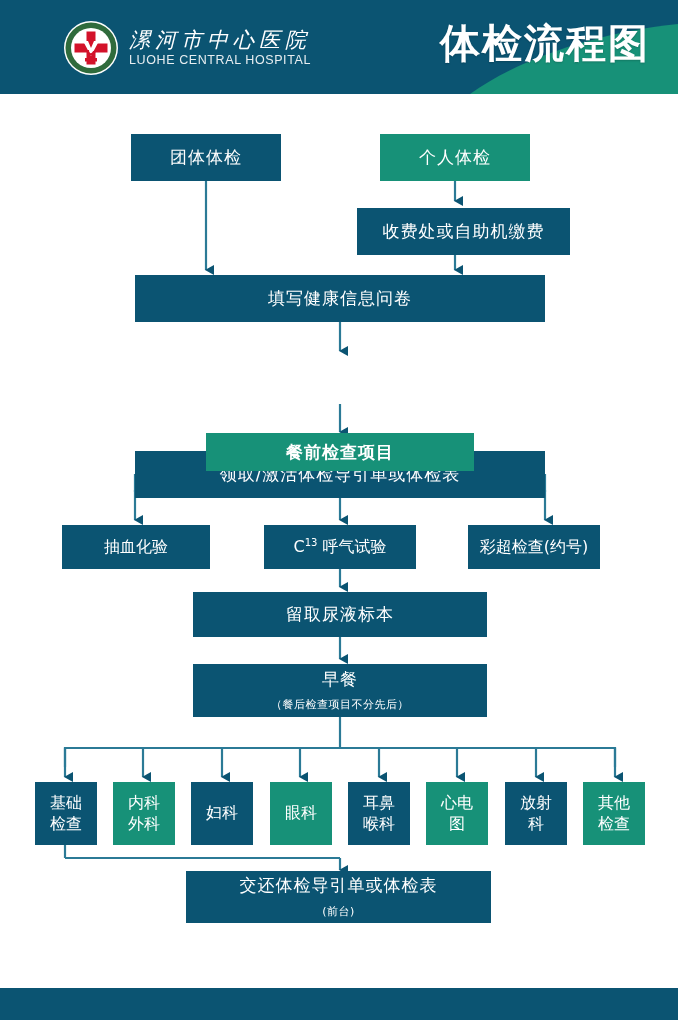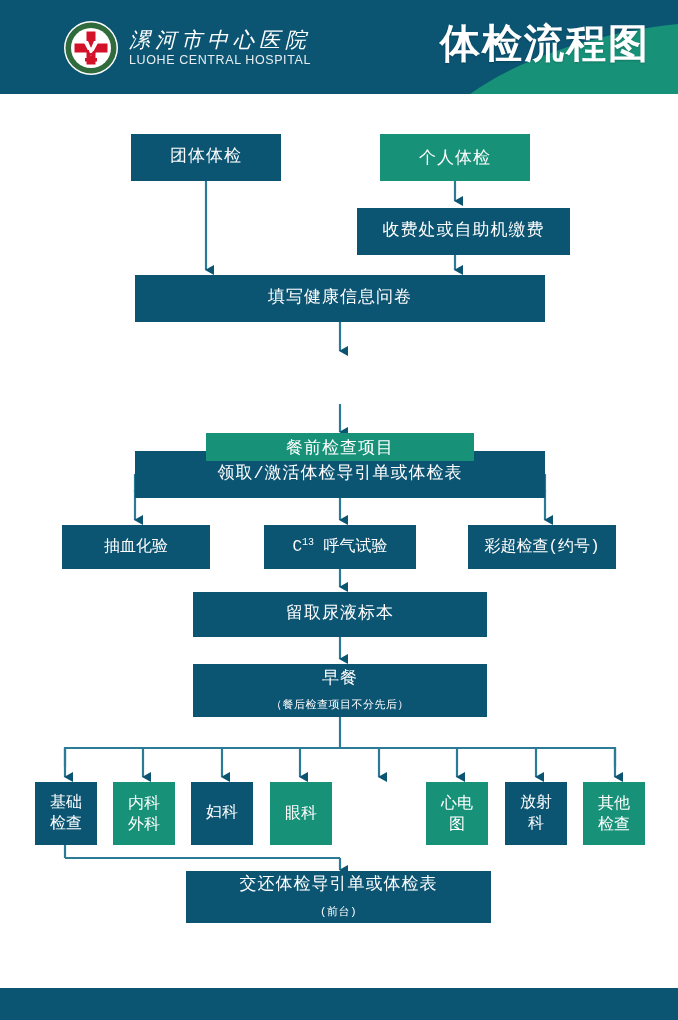--- a/index.html
+++ b/index.html
@@ -56,21 +56,21 @@
   .connectors{position:absolute;left:0;top:0;width:678px;height:894px;}
 
   .node{
     position:absolute;box-sizing:border-box;
     display:flex;flex-direction:column;
     align-items:center;justify-content:center;
     color:#ffffff;text-align:center;
     font-family:"DejaVu Sans","Liberation Sans",sans-serif;
     line-height:1.18;
   }
-  .blue{background:#0b5472;font-family:Liberation Mono, monospace;}
+  .blue{background:#0b5472;}
   .green{background:#179178;}
   .node .t1{font-size:17px;letter-spacing:1px;}
   .node .t2{font-size:11px;letter-spacing:0.5px;margin-top:10px;}
   .node.small .t1{font-size:16px;letter-spacing:0px;}
   .node.dept .t1{font-size:16px;letter-spacing:0px;line-height:1.3;}
   .sup{font-size:10px;vertical-align:super;letter-spacing:0;}
 </style>
 </head>
 <body>
 
@@ -160,33 +160,33 @@
     </div>
 
     <div class="node blue" style="left:135px;top:181px;width:410px;height:47px;">
       <span class="t1">填写健康信息问卷</span>
     </div>
 
     <div class="node blue" style="left:135px;top:357px;width:410px;height:47px;">
       <span class="t1">领取/激活体检导引单或体检表</span>
     </div>
 
-    <div class="node green" style="left:206px;top:339px;width:268px;height:28px;">
+    <div class="node green" style="left:206px;top:339px;width:268px;height:38px;font-weight:bold;">
       <span class="t1">餐前检查项目</span>
     </div>
 
     <div class="node blue small" style="left:62px;top:431px;width:148px;height:44px;">
       <span class="t1">抽血化验</span>
     </div>
 
     <div class="node blue small" style="left:264px;top:431px;width:152px;height:44px;">
       <span class="t1"><span>C</span><span class="sup">13</span> <span>呼气试验</span></span>
     </div>
 
-    <div class="node blue small" style="left:468px;top:431px;width:148px;height:44px;">
+    <div class="node blue small" style="left:468px;top:431px;width:132px;height:44px;">
       <span class="t1">彩超检查(约号)</span>
     </div>
 
     <div class="node blue" style="left:193px;top:498px;width:294px;height:45px;">
       <span class="t1">留取尿液标本</span>
     </div>
 
     <div class="node blue" style="left:193px;top:570px;width:294px;height:53px;">
       <span class="t1">早餐</span>
       <span class="t2">（餐后检查项目不分先后）</span>
@@ -197,20 +197,23 @@
     </div>
     <div class="node green dept" style="left:113px;top:688px;width:62px;height:63px;">
       <span class="t1"><span>内科</span><br><span>外科</span></span>
     </div>
     <div class="node blue dept" style="left:191px;top:688px;width:62px;height:63px;">
       <span class="t1">妇科</span>
     </div>
     <div class="node green dept" style="left:270px;top:688px;width:62px;height:63px;">
       <span class="t1">眼科</span>
     </div>
+    <div class="node blue dept" style="left:348px;top:688px;width:62px;height:63px;">
+      <span class="t1"><span>耳鼻</span><br><span>喉科</span></span>
+    </div>
     <div class="node green dept" style="left:426px;top:688px;width:62px;height:63px;">
       <span class="t1"><span>心电</span><br><span>图</span></span>
     </div>
     <div class="node blue dept" style="left:505px;top:688px;width:62px;height:63px;">
       <span class="t1"><span>放射</span><br><span>科</span></span>
     </div>
     <div class="node green dept" style="left:583px;top:688px;width:62px;height:63px;">
       <span class="t1"><span>其他</span><br><span>检查</span></span>
     </div>
 

